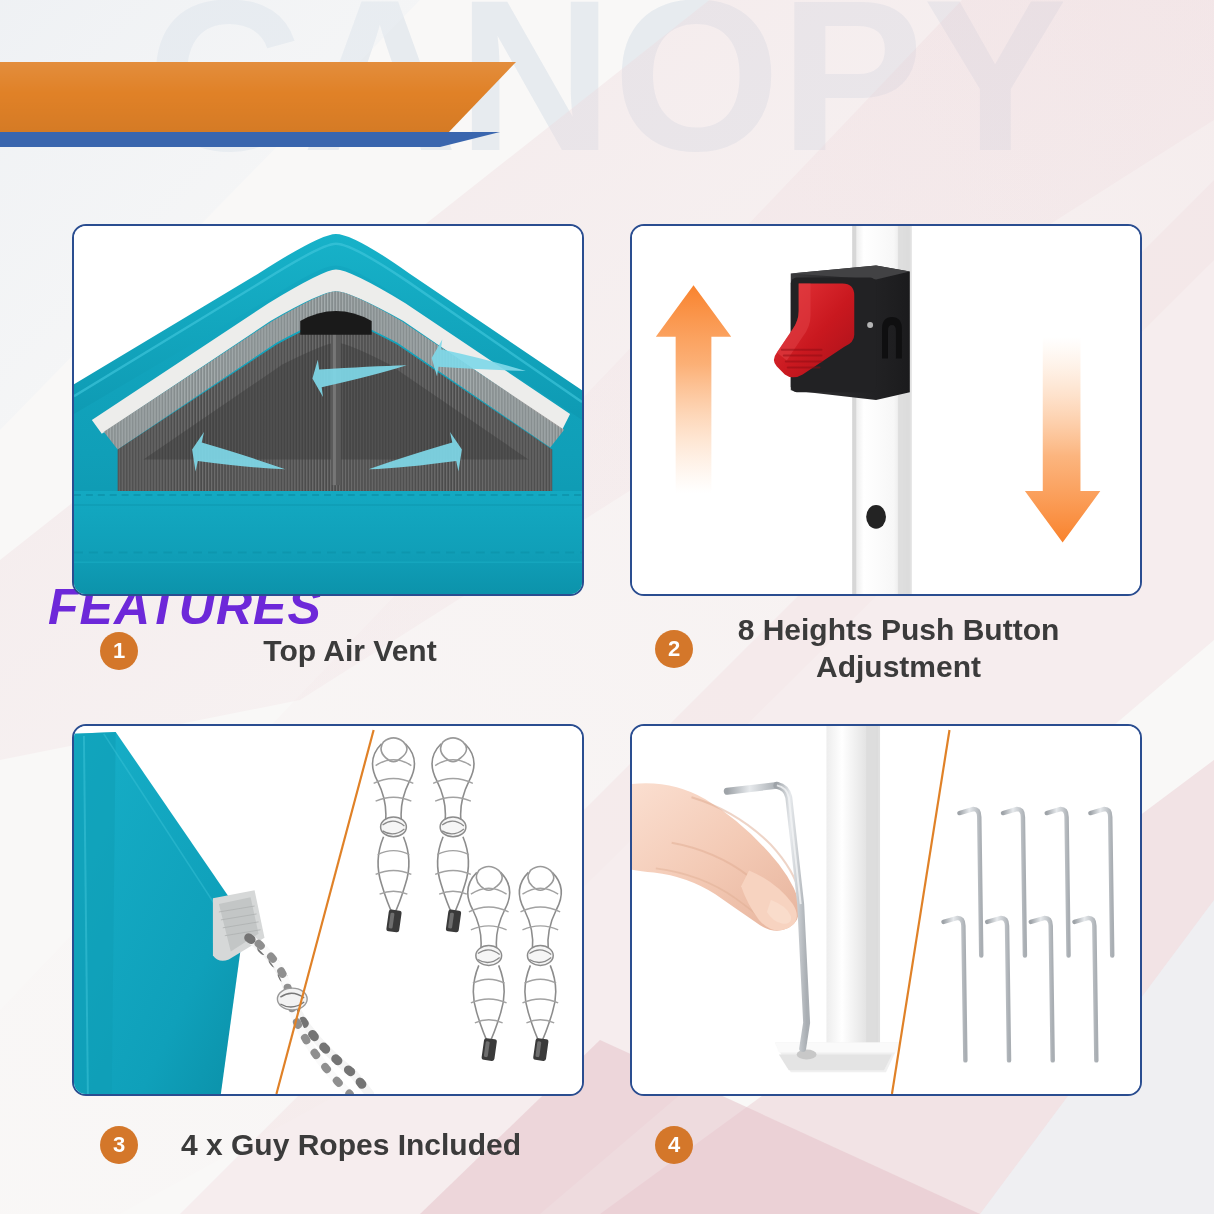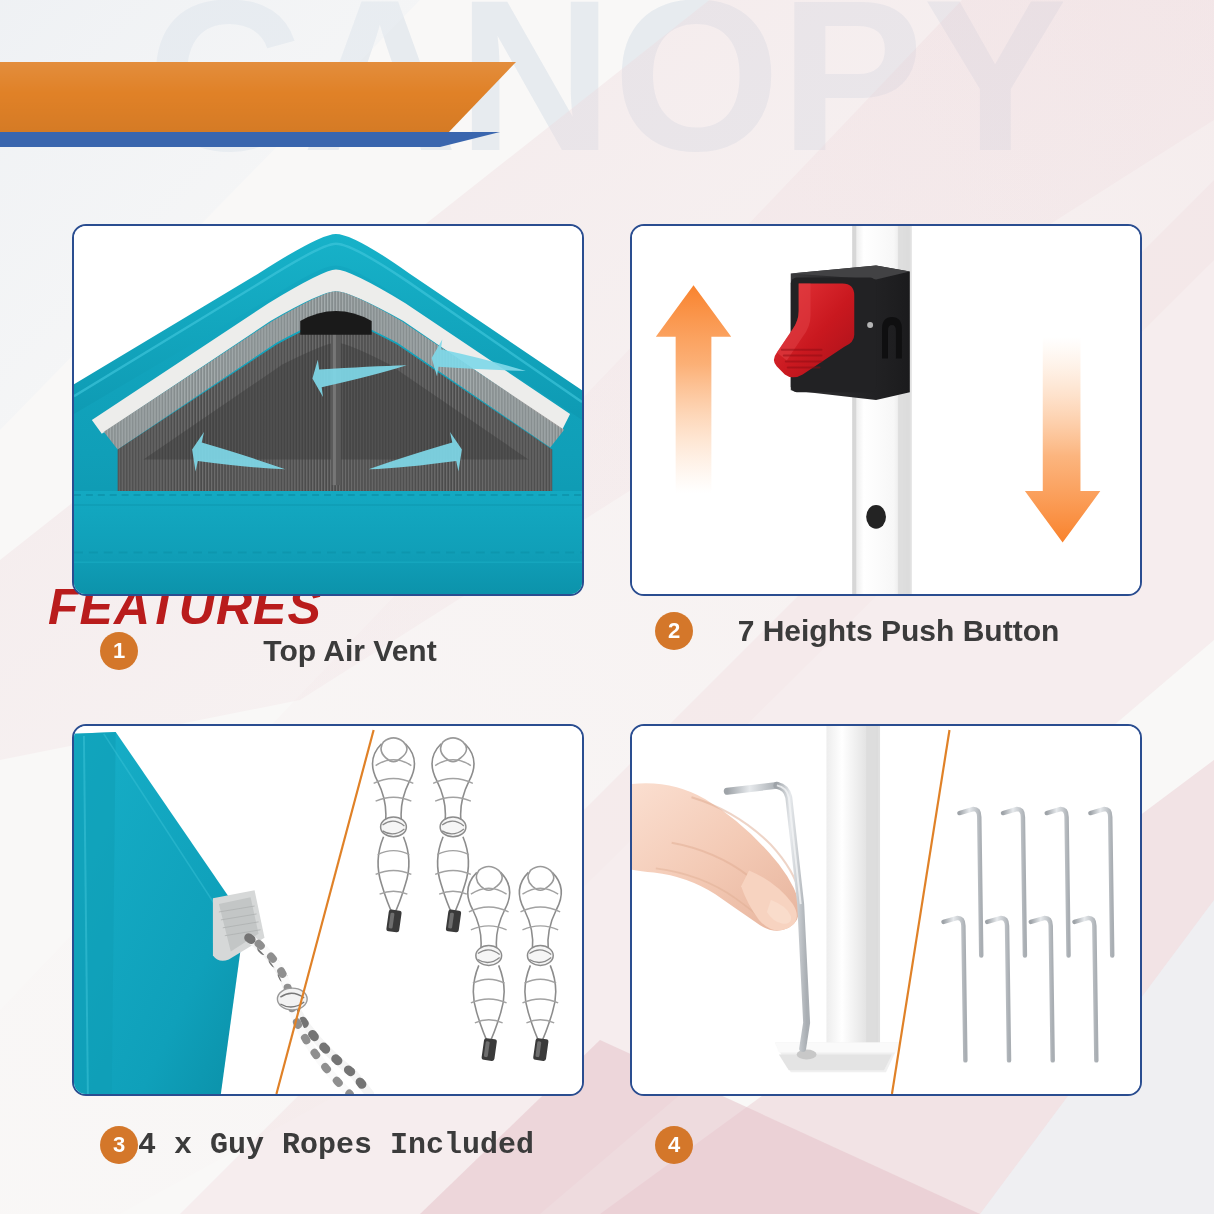--- a/index.html
+++ b/index.html
@@ -29,21 +29,21 @@
   }
   #header-banner .band-shade {
     position: absolute; left: 0; top: 0; width: 100%; height: 100%;
     background: linear-gradient(180deg, rgba(255,255,255,.10) 0%, rgba(255,255,255,0) 45%, rgba(0,0,0,.05) 100%);
     clip-path: polygon(0 0, 100% 0, 87% 100%, 0 100%);
   }
   #header-title {
     position: absolute;
     left: 48px; top: 50%;
     transform: translateY(-50%);
-    color: #b91c1c;
+    color: #6d28d9;
     font-size: 50px;
     font-weight: 700;
     letter-spacing: 1px;
     font-style: italic;
     white-space: nowrap;
   }
   #header-underline {
     position: absolute;
     left: 0; top: 132px;
     width: 500px; height: 15px;
@@ -91,21 +91,21 @@
     color: #3B3B3B;
     font-size: 30px;
     font-weight: 700;
     line-height: 1.22;
   }
   #caption-1 { left: 100px; top: 632px; width: 484px; }
   #caption-1 .caption-text { width: 100%; text-align: center; padding-right: 38px; padding-left: 16px; }
   #caption-2 { left: 655px; top: 612px; width: 487px; }
   #caption-2 .caption-text { width: 100%; text-align: center; padding-right: 38px; }
   #caption-3 { left: 100px; top: 1126px; width: 484px; }
-  #caption-3 .caption-text { flex: 1; padding-right: 20px; font-family: Liberation Mono, monospace; }
+  #caption-3 .caption-text { flex: 1; text-align: center; padding-right: 20px; }
   #caption-4 { left: 655px; top: 1126px; width: 487px; }
   #caption-4 .caption-text { flex: 1; text-align: center; padding-right: 20px; }
 </style>
 </head>
 <body>
 
 <div id="bg-layer">
   <svg viewBox="0 0 1214 1214" preserveAspectRatio="none" aria-hidden="true">
     <defs>
       <linearGradient id="pinkFadeA" x1="0" y1="0" x2="1" y2="1">
@@ -435,21 +435,22 @@
 </div>
 
 <div class="caption" id="caption-1">
   <div class="badge">1</div>
   <div class="caption-text">Top Air Vent</div>
 </div>
 
 <div class="caption" id="caption-2">
   <div class="badge">2</div>
   <div class="caption-text">
-    <div>7 Heights Push Button</div>
+    <div>8 Heights Push Button</div>
+    <div>Adjustment</div>
   </div>
 </div>
 
 <div class="caption" id="caption-3">
   <div class="badge">3</div>
   <div class="caption-text">4 x Guy Ropes Included</div>
 </div>
 
 <div class="caption" id="caption-4">
   <div class="badge">4</div>

